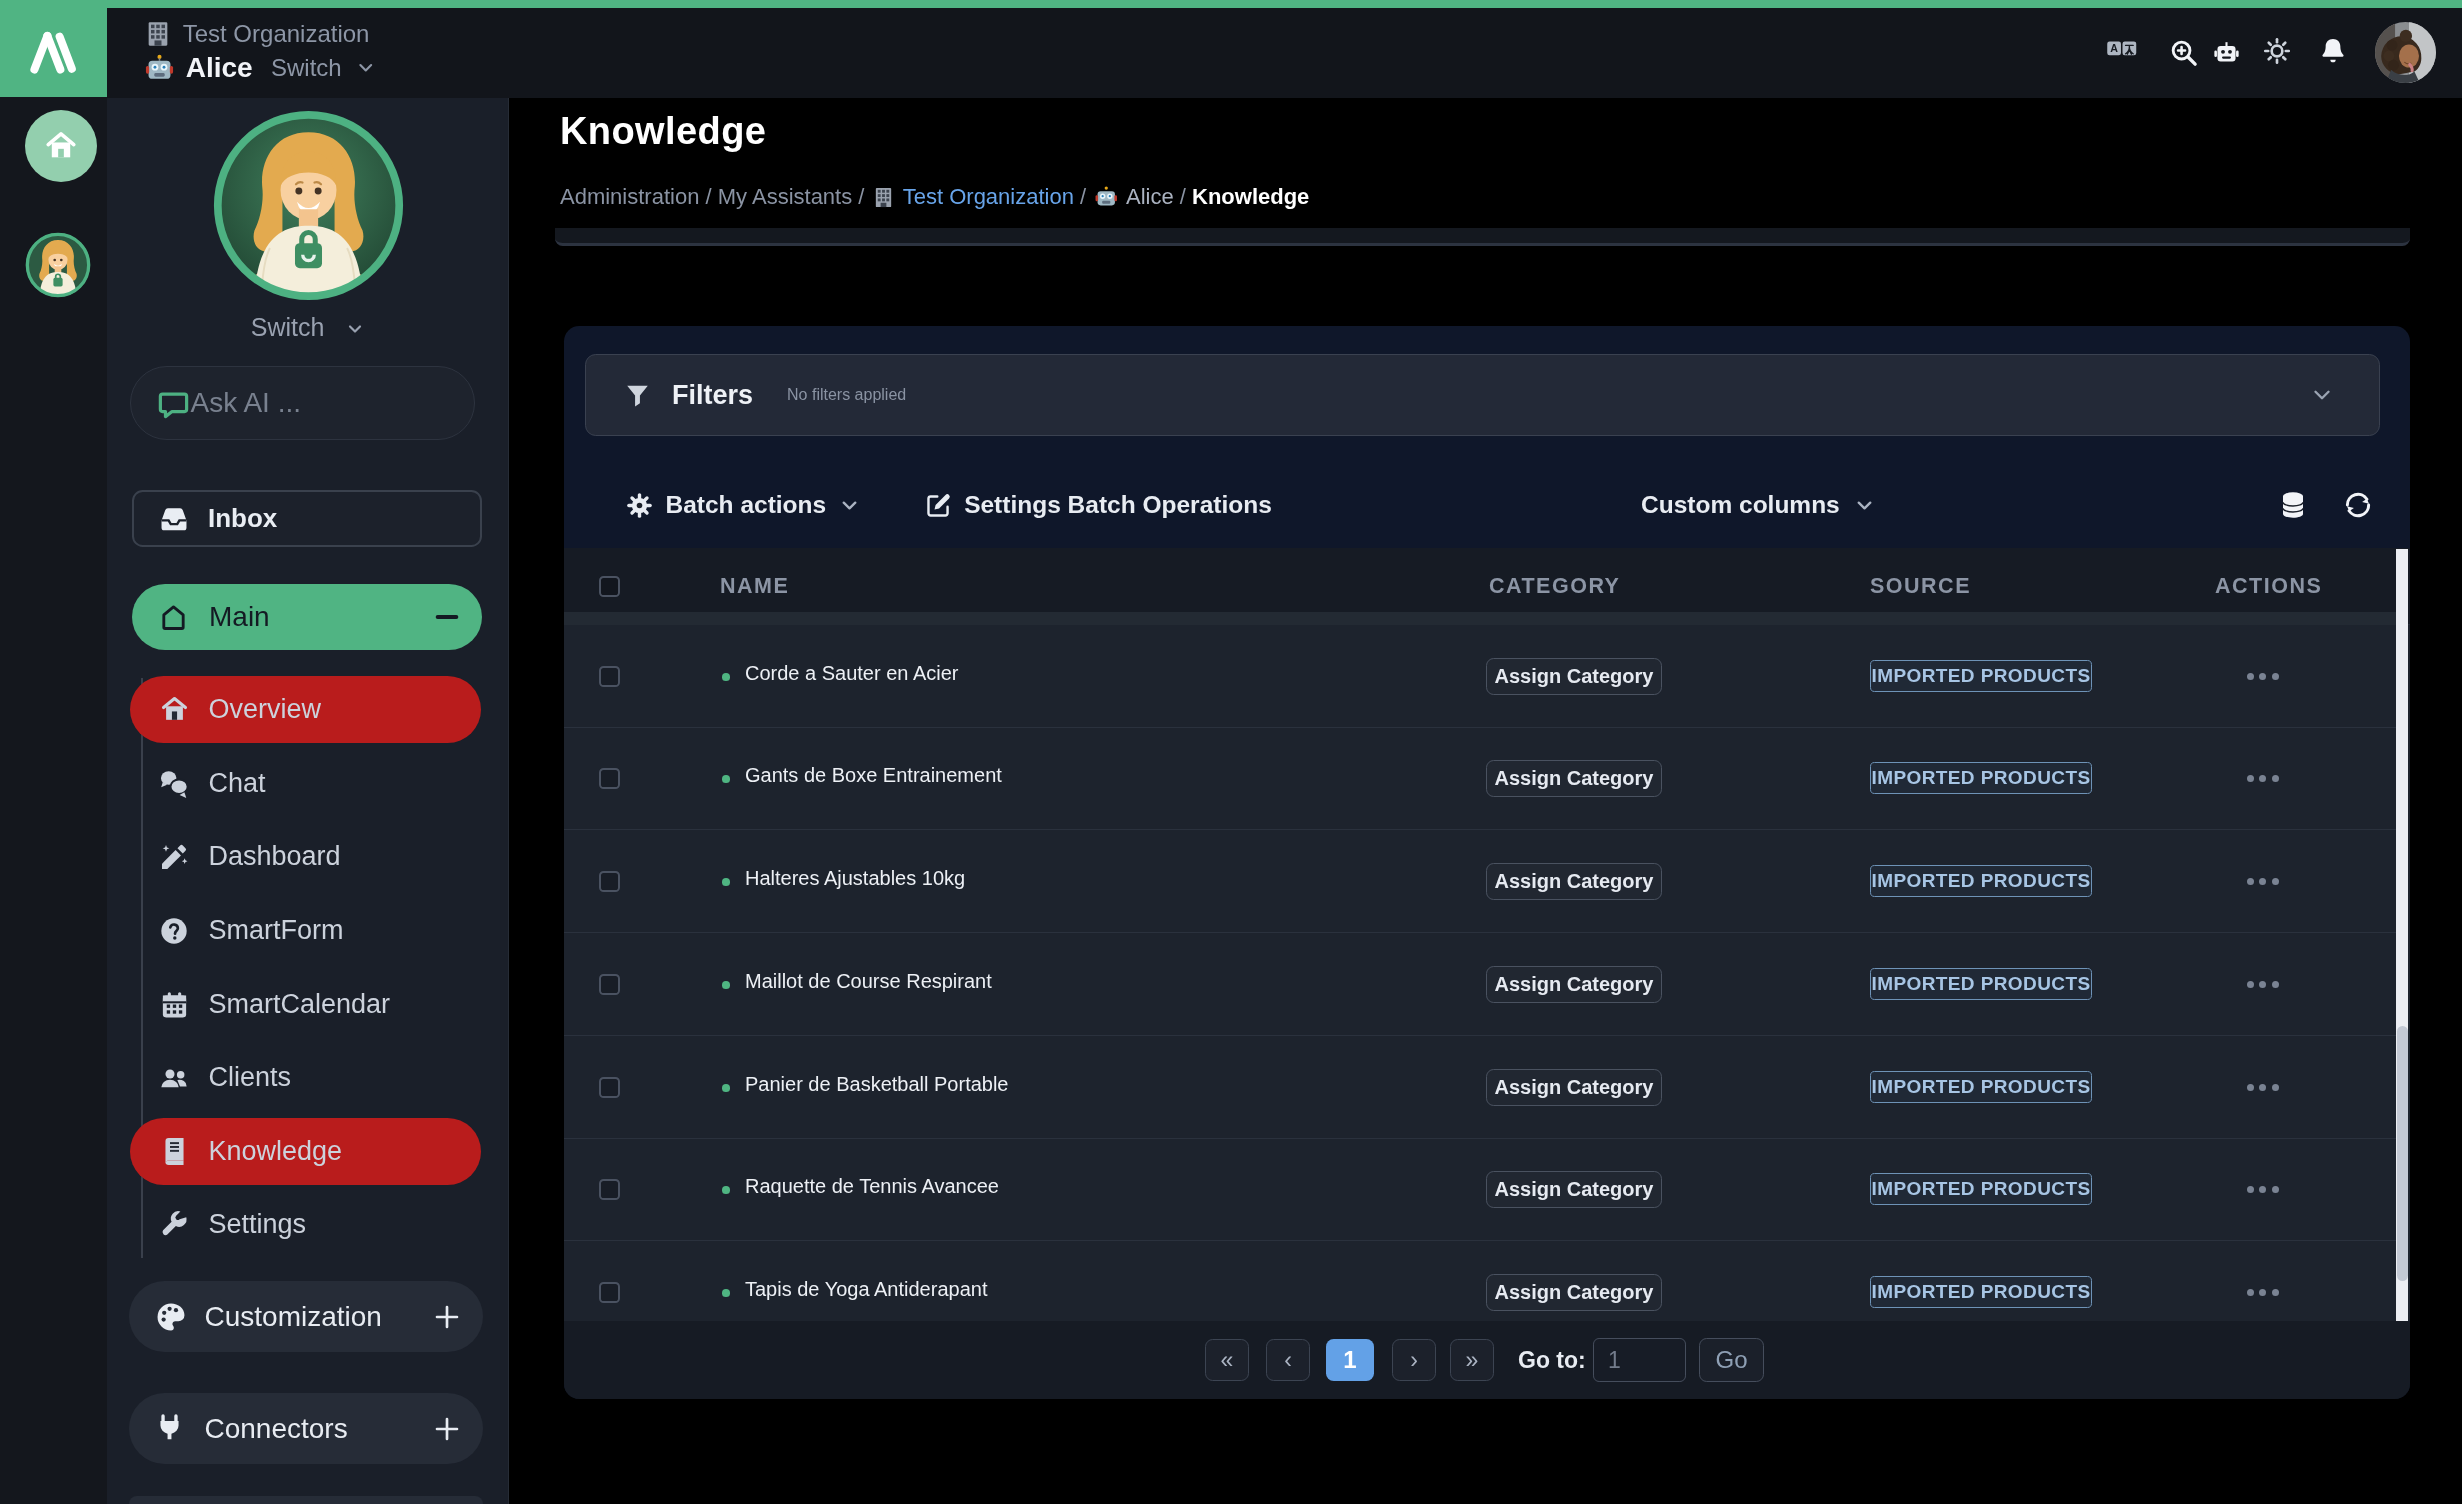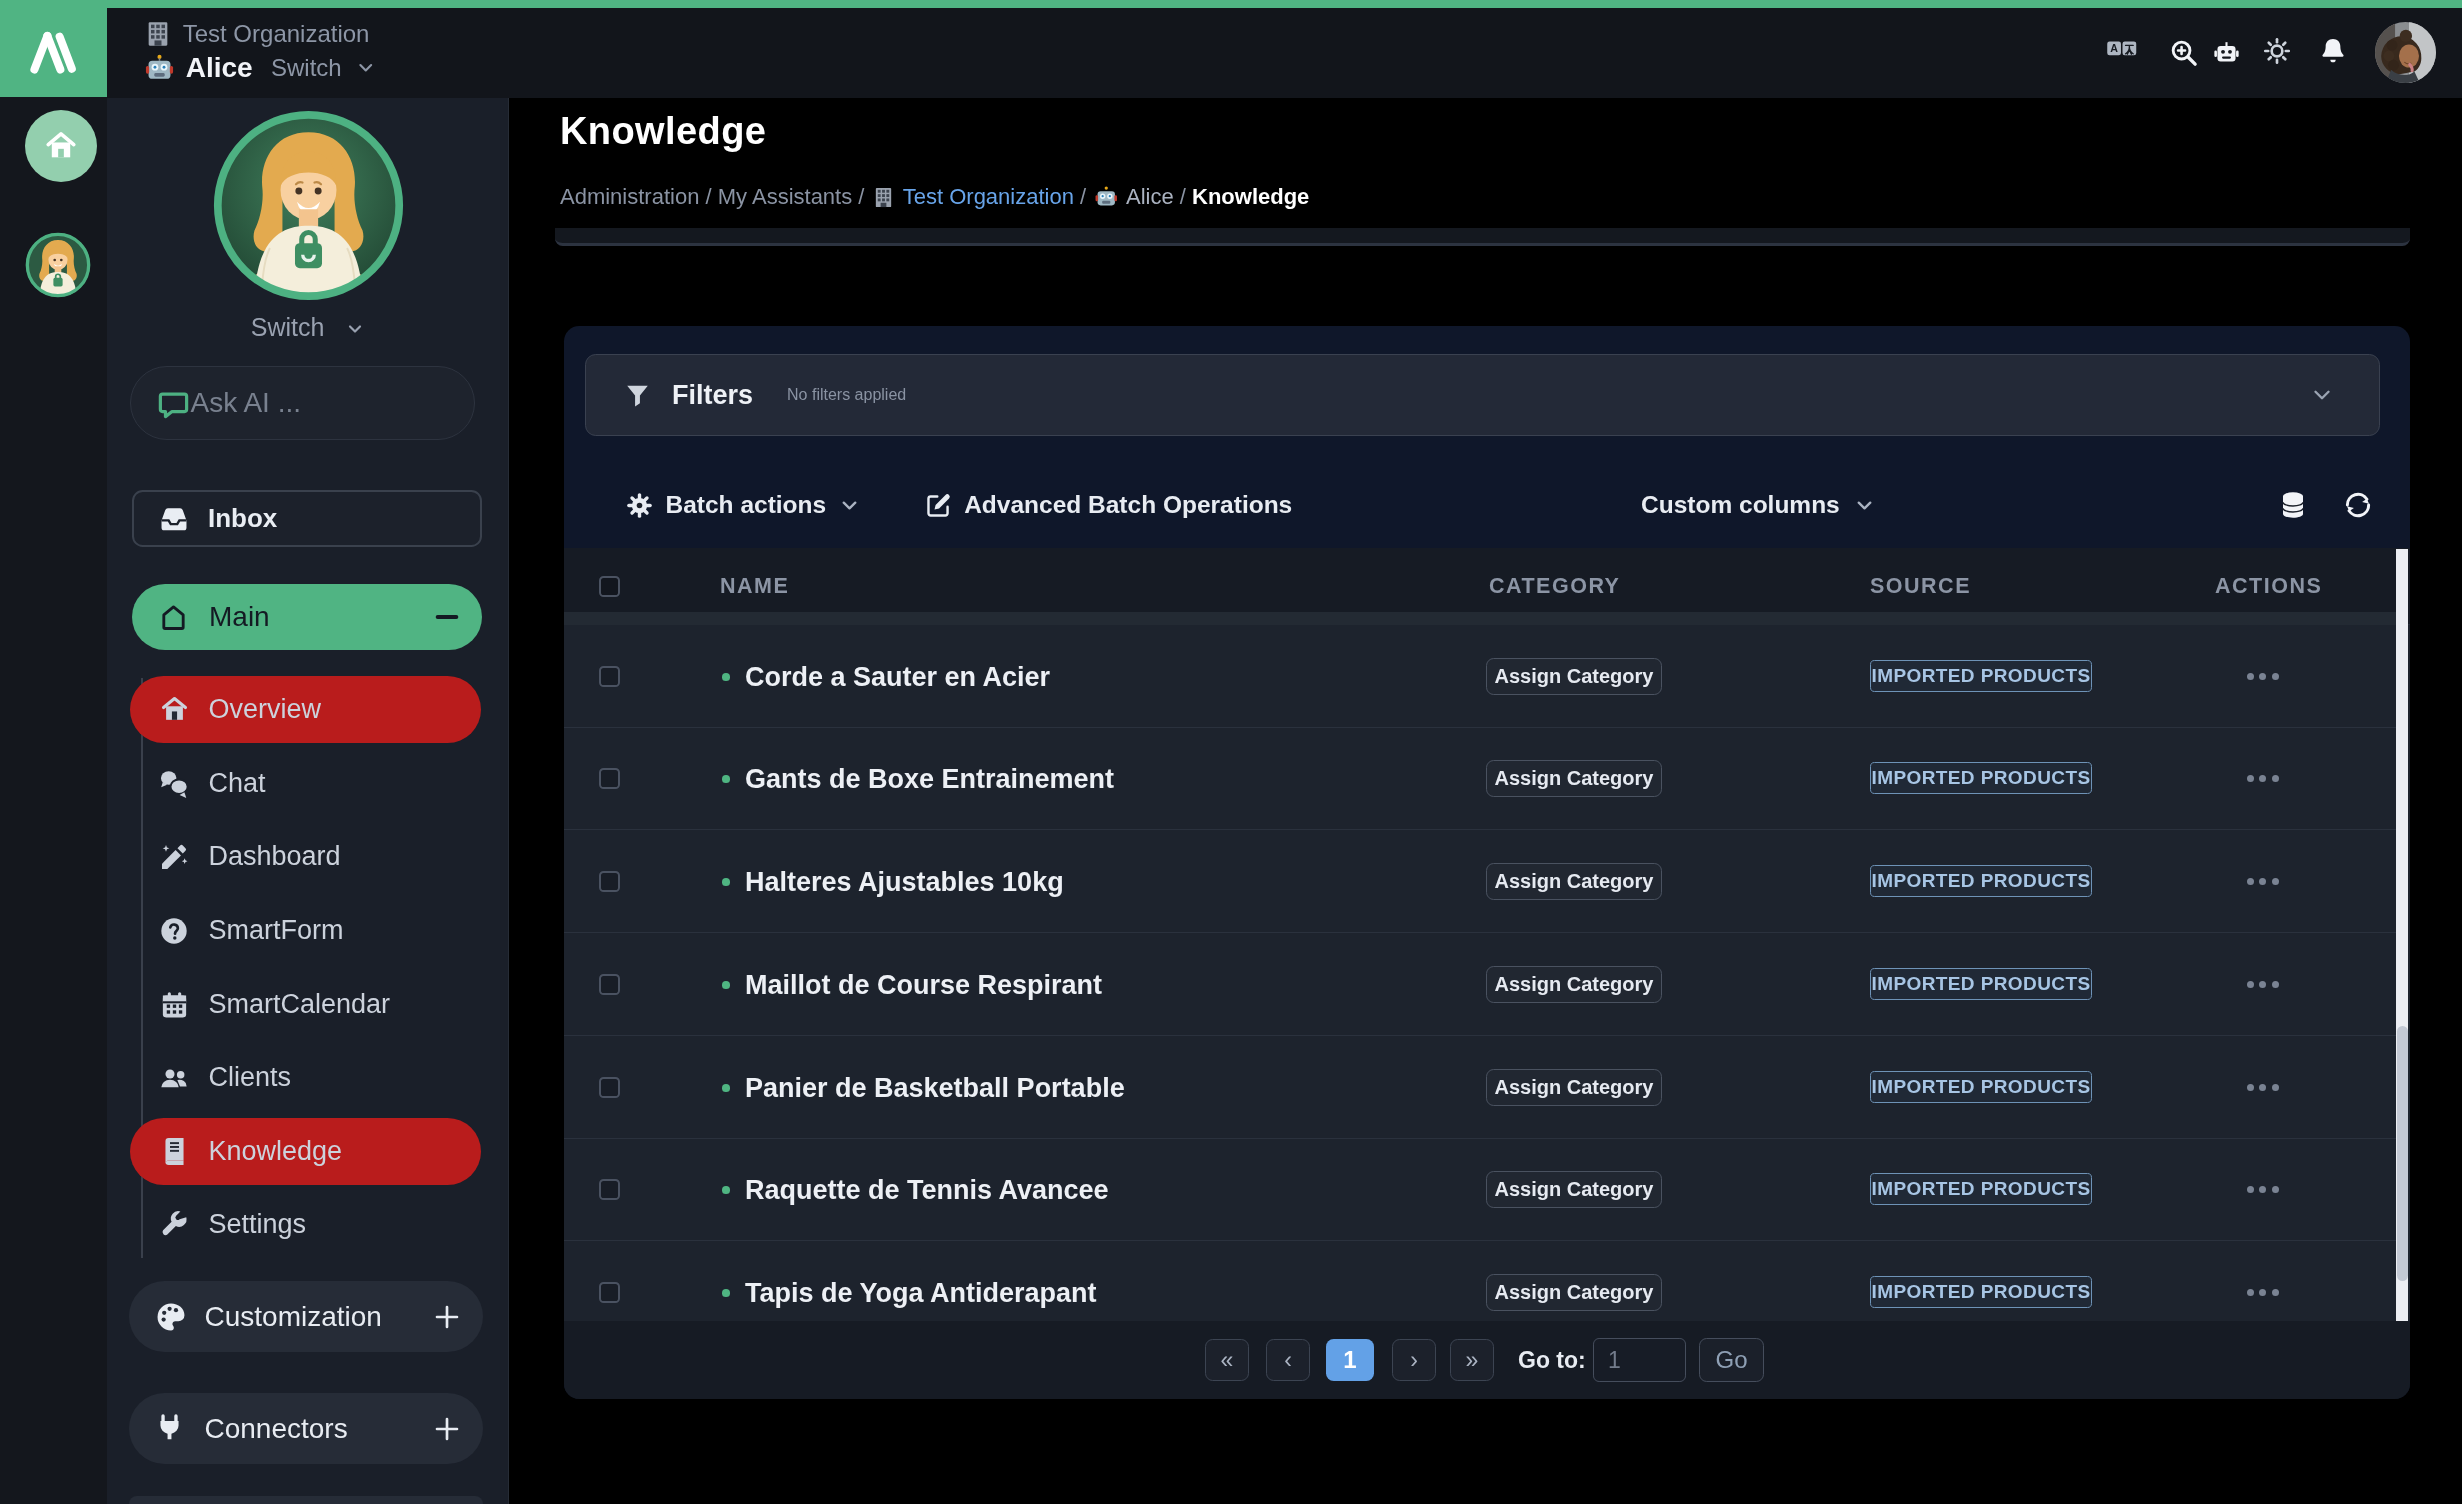--- a/index.html
+++ b/index.html
@@ -64,21 +64,21 @@
   #tablewrap { left:0; top:222px; width:1846px; height:774px; background:#1d232d;
                overflow:hidden; }
   #thead { left:0; top:0; width:1846px; height:77px; background:#161b24;
            border-bottom:1.5px solid #262d38; }
   .th { position:absolute; top:0; height:77px; display:flex; align-items:center;
         color:#8c95a5; font-size:21.5px; font-weight:700; letter-spacing:1.5px; }
   .row { position:absolute; left:0; width:1832px; height:103px; border-bottom:1.5px solid #2a313d; }
   .cb { position:absolute; width:21px; height:21px; border:2.3px solid #4a5261;
         border-radius:4.6px; background:rgba(0,0,0,0.15); }
   .dot { position:absolute; width:7.7px; height:7.7px; border-radius:50%; background:#4fb582; }
-  .nm { position:absolute; left:181px; color:#edf0f5; font-size:27px; font-weight:700;
+  .nm { position:absolute; left:181px; color:#edf0f5; font-size:20px; font-weight:400;
         white-space:nowrap; }
   .acat { position:absolute; left:922px; width:176px; height:37px; border:1.5px solid #4a5260;
           border-radius:7.7px; display:flex; align-items:center; justify-content:center;
           color:#e6eaf1; font-size:20px; font-weight:700; white-space:nowrap;
           background:rgba(255,255,255,0.02); }
   .badge { position:absolute; left:1306px; width:222px; height:32px; border:1.5px solid #6e93b7;
            border-radius:4.6px; display:flex; align-items:center; justify-content:center;
            color:#a7c5e4; font-size:19px; font-weight:700; letter-spacing:0.4px;
            white-space:nowrap; background:rgba(102,163,232,0.05); }
   .dots { position:absolute; left:1683px; width:37px; display:flex; gap:5.4px; }
@@ -489,21 +489,21 @@
         <circle cx="12" cy="12" r="2.3" fill="#1b202a"></circle>
       </svg>
     <span class="tool" style="margin-left:11.5px">Batch actions</span>
     <svg width="23" height="23" viewBox="0 0 24 24" style="margin-left:12.3px">
         <path d="M6 9 L12 15 L18 9" stroke="#aab3c2" stroke-width="2.4" fill="none" stroke-linecap="round" stroke-linejoin="round"></path>
       </svg>
     <svg width="29" height="29" viewBox="0 0 24 24" style="margin-left:63px">
         <path d="M11 4.5 H5.5 A1.8 1.8 0 0 0 3.7 6.3 v12.2 a1.8 1.8 0 0 0 1.8 1.8 h12.2 a1.8 1.8 0 0 0 1.8 -1.8 V13" stroke="#e8ecf2" stroke-width="2" fill="none" stroke-linecap="round"></path>
         <path d="M17.8 3.3 a2 2 0 0 1 2.9 2.9 L12.5 14.4 l-3.8 0.9 l0.9 -3.8z" fill="#e8ecf2"></path>
       </svg>
-    <span class="tool" style="margin-left:10.7px">Advanced Batch Operations</span>
+    <span class="tool" style="margin-left:10.7px">Settings Batch Operations</span>
     <span class="tool" style="position:absolute;left:1077px">Custom columns&nbsp;&nbsp;<svg width="23" height="23" viewBox="0 0 24 24">
           <path d="M6 9 L12 15 L18 9" stroke="#aab3c2" stroke-width="2.4" fill="none" stroke-linecap="round" stroke-linejoin="round"></path>
         </svg></span>
     <svg width="32" height="32" viewBox="0 0 24 24" style="position:absolute;left:1713px">
         <ellipse cx="12" cy="5.3" rx="7.5" ry="2.8" fill="#f2f4f8"></ellipse>
         <path d="M4.5 5.3 v4.5 c0 1.55 3.36 2.8 7.5 2.8 s7.5 -1.25 7.5 -2.8 V5.3" fill="#f2f4f8"></path>
         <path d="M4.5 9.8 v4.5 c0 1.55 3.36 2.8 7.5 2.8 s7.5 -1.25 7.5 -2.8 V9.8" fill="#f2f4f8"></path>
         <path d="M4.5 14.3 v4.4 c0 1.55 3.36 2.8 7.5 2.8 s7.5 -1.25 7.5 -2.8 v-4.4" fill="#f2f4f8"></path>
         <g stroke="#1b202a" stroke-width="1.1" fill="none">
           <path d="M4.5 9.9 c0 1.55 3.36 2.8 7.5 2.8 s7.5 -1.25 7.5 -2.8"></path>

